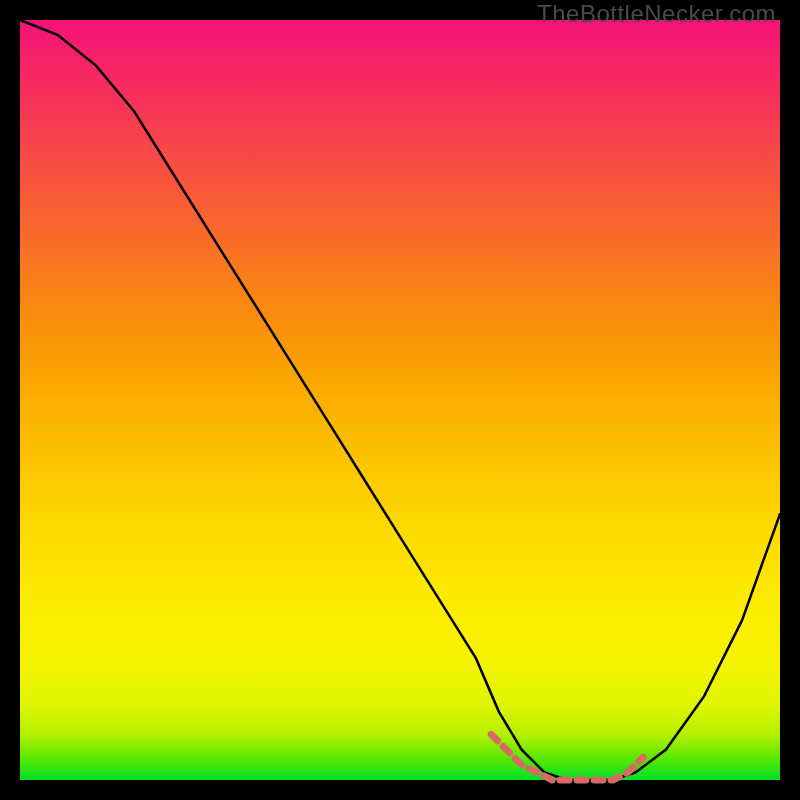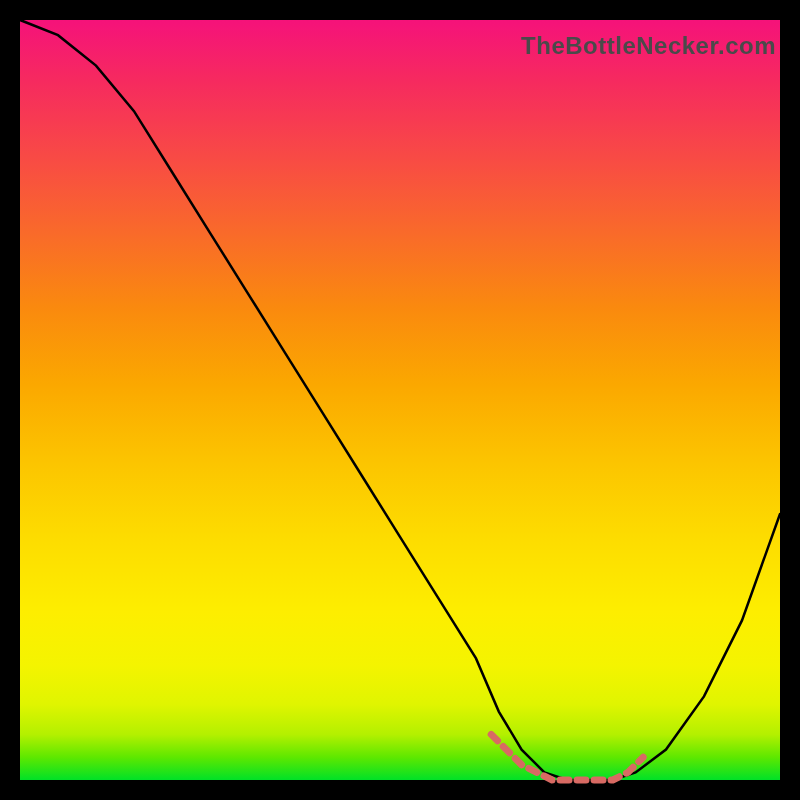--- a/index.html
+++ b/index.html
@@ -43,23 +43,22 @@
       #f62a5f 92%,
       #f5127a 100%
     );
   }
   .watermark {
     position: absolute;
     top: 0;
     right: 24px;
     color: #4a4a4a;
     font-size: 24px;
-    font-weight: 700;
+    font-weight: 400;
     letter-spacing: 0.5px;
-    margin-top: 32px;
   }
   svg.curve {
     position: absolute;
     left: 20px;
     top: 20px;
     width: 760px;
     height: 760px;
     overflow: visible;
   }
   .main-path {

